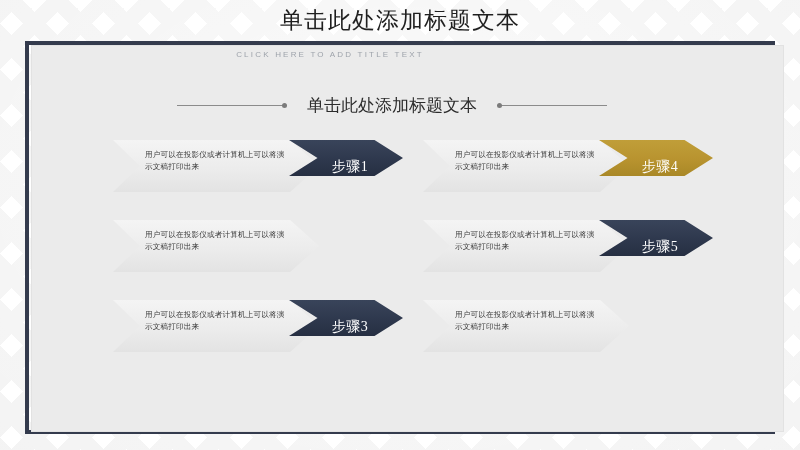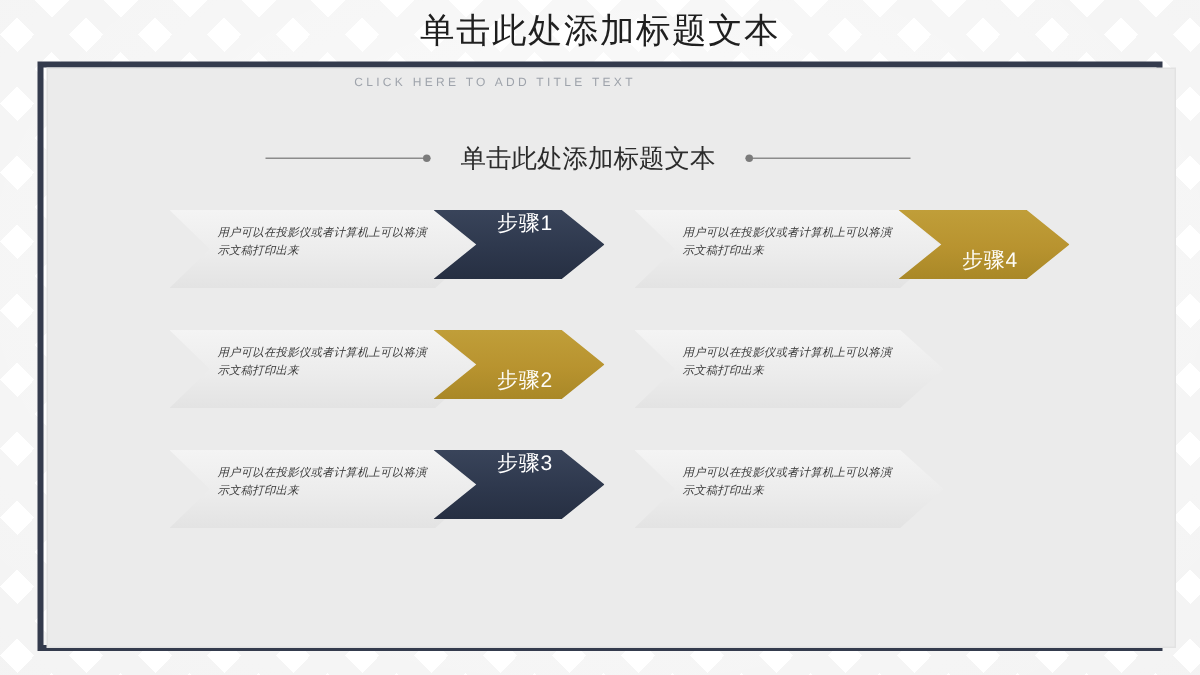--- a/index.html
+++ b/index.html
@@ -155,36 +155,36 @@
   }
   .step-desc {
     position: absolute;
     left: 32px;
     top: 9px;
     width: 140px;
     font-size: 7.6px;
     line-height: 11.6px;
     color: #3a3a3a;
     letter-spacing: 0.15px;
-    font-style: italic;
   }
 
   
   .step-head {
     position: absolute;
     left: 176px;
     top: 0;
     width: 114px;
-    height: 46px;
+    height: 36px;
     -webkit-clip-path: polygon(0% 0%, 75% 0%, 100% 50%, 75% 100%, 0% 100%, 25% 50%);
     clip-path: polygon(0% 0%, 75% 0%, 100% 50%, 75% 100%, 0% 100%, 25% 50%);
     display: flex;
-    align-items: flex-start;
+    align-items: flex-end;
     justify-content: center;
     box-shadow: 0 1px 3px rgba(0,0,0,0.18);
+    font-family: Liberation Serif, serif;
   }
   .step-head.navy { background: linear-gradient(180deg, #39445a 0%, #2e384d 55%, #262f42 100%); }
   .step-head.gold { background: linear-gradient(180deg, #c09e39 0%, #b8932f 55%, #a98827 100%); }
   .step-label {
     font-size: 14px;
     color: #ffffff;
     letter-spacing: 0.5px;
     margin-left: 8px;
     white-space: nowrap;
   }
@@ -221,23 +221,20 @@
     <div class="step-body"></div>
     <div class="step-desc">用户可以在投影仪或者计算机上可以将演示文稿打印出来</div>
     <div class="step-head navy">
       <span class="step-label">步骤1</span>
     </div>
   </div>
 
   <div class="step-row col-left row-1">
     <div class="step-body"></div>
     <div class="step-desc">用户可以在投影仪或者计算机上可以将演示文稿打印出来</div>
-    <div class="step-head gold">
-      <span class="step-label">步骤2</span>
-    </div>
   </div>
 
   <div class="step-row col-left row-2">
     <div class="step-body"></div>
     <div class="step-desc">用户可以在投影仪或者计算机上可以将演示文稿打印出来</div>
     <div class="step-head navy">
       <span class="step-label">步骤3</span>
     </div>
   </div>
 
@@ -245,20 +242,23 @@
     <div class="step-body"></div>
     <div class="step-desc">用户可以在投影仪或者计算机上可以将演示文稿打印出来</div>
     <div class="step-head gold">
       <span class="step-label">步骤4</span>
     </div>
   </div>
 
   <div class="step-row col-right row-1">
     <div class="step-body"></div>
     <div class="step-desc">用户可以在投影仪或者计算机上可以将演示文稿打印出来</div>
+    <div class="step-head navy">
+      <span class="step-label">步骤5</span>
+    </div>
   </div>
 
   <div class="step-row col-right row-2">
     <div class="step-body"></div>
     <div class="step-desc">用户可以在投影仪或者计算机上可以将演示文稿打印出来</div>
   </div>
 
 </div>
 
 </body></html>

